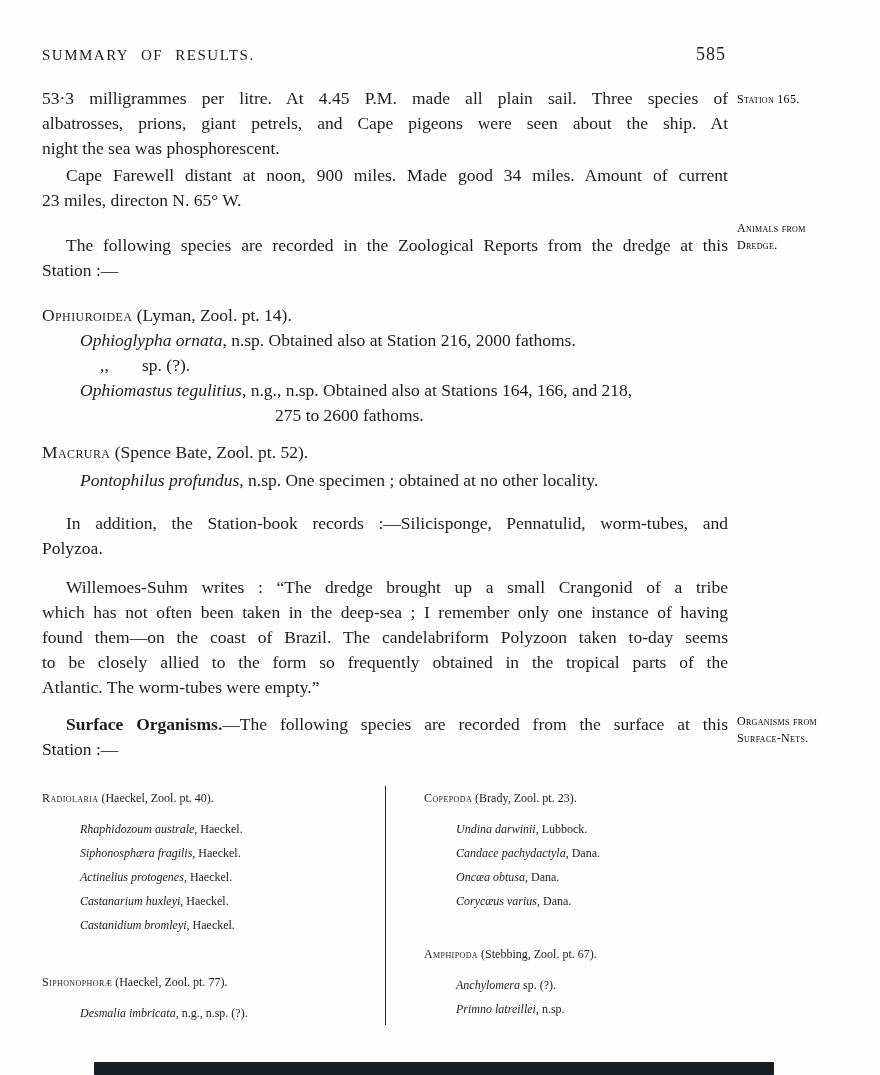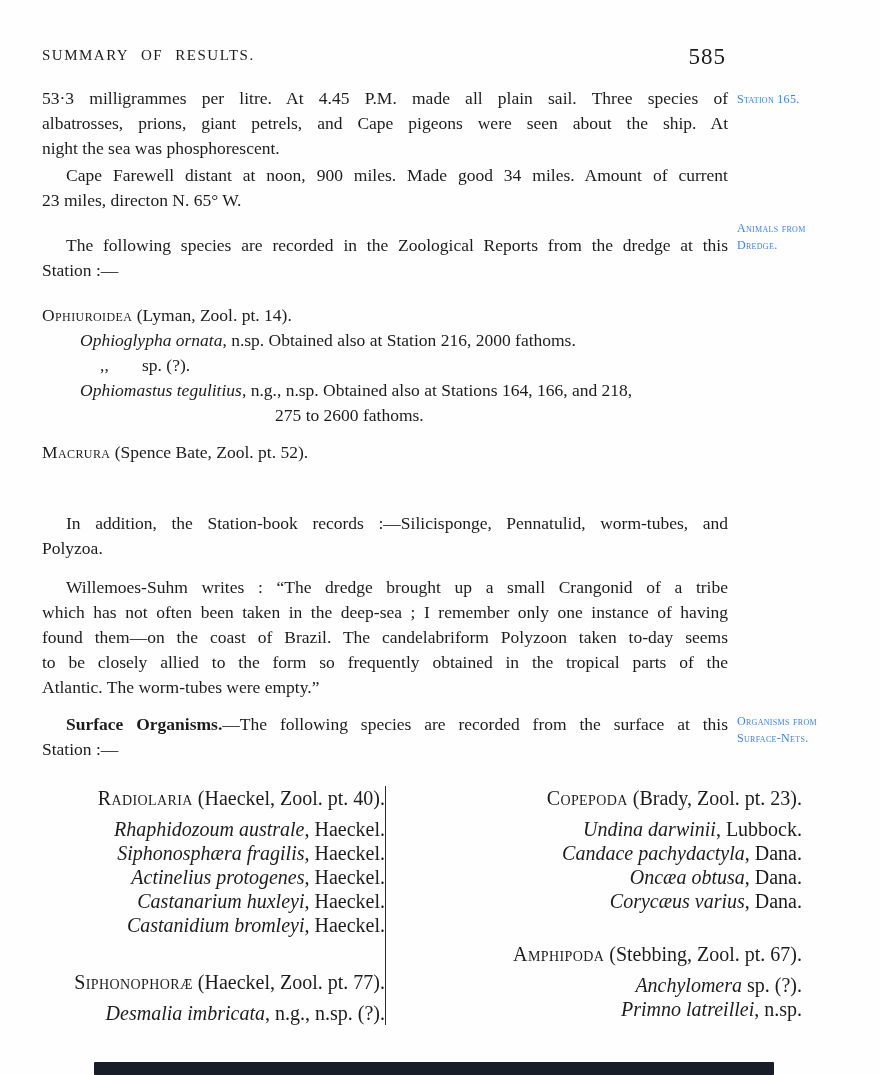--- a/index.html
+++ b/index.html
@@ -5,38 +5,38 @@
   html,body{margin:0;padding:0;}
   body{
     width:880px;height:1075px;position:relative;overflow:hidden;
     background:#fefefe;color:#1c1c1c;
     font-family:"Liberation Serif","DejaVu Serif",serif;
   }
   .page{position:absolute;inset:0;}
   
   .running-head{position:absolute;left:42px;top:46px;width:686px;text-align:left;}
   .rh-title{font-size:15px;letter-spacing:1.5px;word-spacing:7px;}
-  .rh-num{position:absolute;right:2px;top:-2px;font-size:23px;letter-spacing:1px;}
+  .rh-num{position:absolute;right:2px;top:-2px;font-size:18px;letter-spacing:1px;}
   
   .blk{position:absolute;left:42px;width:686px;font-size:17.5px;line-height:25px;}
   .jl{text-align:justify;text-align-last:justify;}
   .ind{text-indent:24px;}
   .sc{font-variant:small-caps;letter-spacing:.4px;}
   .sp-name{font-style:italic;}
   .entry{padding-left:38px;}
   .entry-ditto{padding-left:58px;}
   .ditto-mark{display:inline-block;width:42px;}
   .entry-cont{padding-left:233px;}
   .bold-lead{font-weight:bold;}
   
   .mnote{position:absolute;left:737px;width:120px;font-size:12px;line-height:17px;
-         font-variant:small-caps;letter-spacing:.3px;color:#3b82f6;}
+         font-variant:small-caps;letter-spacing:.3px;color:#000000;}
   
   .columns{position:absolute;left:42px;top:786px;width:760px;display:flex;
-           font-size:20px;line-height:25px;text-align:right;}
+           font-size:12px;line-height:25px;}
   .col-left{width:343px;border-right:1.6px solid #2a2a2a;padding-right:0;}
   .col-right{padding-left:38px;flex:1;}
   .col-species{margin-top:6px;line-height:24px;}
   .col-species .entry{padding-left:38px;}
   .col-right .col-species .entry{padding-left:32px;}
   .h2-left{margin-top:33px;}
   .h2-right{margin-top:29px;}
   
   .scan-bar{position:absolute;left:94px;top:1062px;width:680px;height:13px;
             background:#181d27;border-radius:1px;}
@@ -91,20 +91,25 @@
     </div>
     <div class="entry">
       <span class="sp-name">Ophiomastus tegulitius</span><span>, n.g., n.sp.  Obtained also at Stations 164, 166, and 218,</span>
     </div>
     <div class="entry-cont">275 to 2600 fathoms.</div>
   </div>
 
   <div class="blk" style="top:440px;">
     <span class="sc">Macrura</span><span> (Spence Bate, Zool. pt. 52).</span>
   </div>
+  <div class="blk" style="top:468px;">
+    <div class="entry">
+      <span class="sp-name">Pontophilus profundus</span><span>, n.sp.  One specimen ; obtained at no other locality.</span>
+    </div>
+  </div>
 
   <div class="blk" style="top:511px;">
     <div class="jl ind">In addition, the Station-book records :—Silicisponge, Pennatulid, worm-tubes, and</div>
     <div>Polyzoa.</div>
   </div>
 
   <div class="blk" style="top:575px;">
     <div class="jl ind">Willemoes-Suhm writes : “The dredge brought up a small Crangonid of a tribe</div>
     <div class="jl">which has not often been taken in the deep-sea ; I remember only one instance of having</div>
     <div class="jl">found them—on the coast of Brazil.  The candelabriform Polyzoon taken to-day seems</div>

